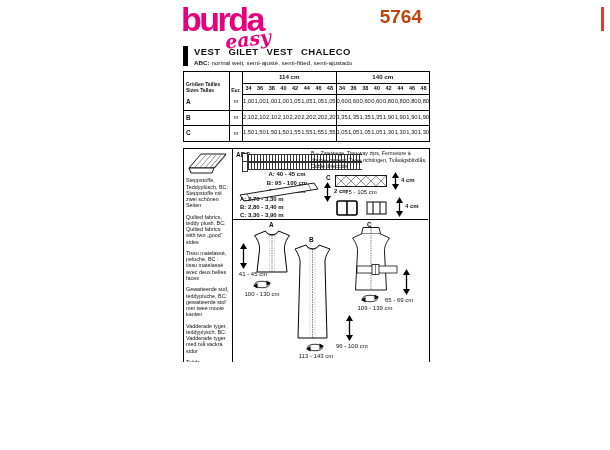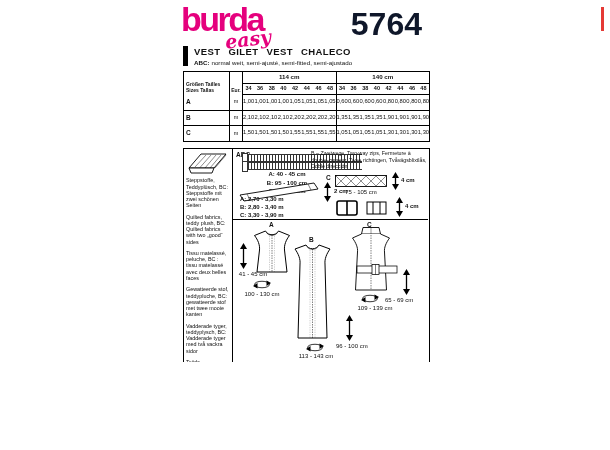--- a/index.html
+++ b/index.html
@@ -6,21 +6,21 @@
   .sheet{position:relative;width:610px;height:362px;background:#fff;overflow:hidden;
          font-family:"Liberation Sans",sans-serif;color:#111;}
   
   .brand{position:absolute;left:181px;top:2px;width:130px;height:48px;}
   .brand-word{font-family:"Liberation Sans",sans-serif;font-weight:800;font-size:34px;
               letter-spacing:-2.5px;color:#e5007d;line-height:1;}
   .brand-script{position:absolute;left:44px;top:26px;font-family:"DejaVu Serif",serif;
                 font-style:italic;font-weight:bold;font-size:19px;color:#e5007d;
                 transform:rotate(-7deg);}
   .pattern-number{position:absolute;left:330px;top:6px;width:92px;text-align:right;
-                  font-size:32px;font-weight:bold;color:#0f172a;}
+                  font-size:19px;font-weight:bold;color:#c2410c;}
   .red-tick{position:absolute;left:601px;top:7px;width:3px;height:24px;background:#e53935;}
   
   .title-block{position:absolute;left:183px;top:46px;width:247px;border-left:5px solid #000;
                padding-left:6px;box-sizing:border-box;}
   .garment-names{font-size:9.5px;font-weight:bold;letter-spacing:.4px;word-spacing:5px;}
   .fit-line{font-size:6.2px;margin-top:2px;}
   .fit-line b{margin-right:2px;}
   
   .size-table{position:absolute;left:183px;top:71px;width:247px;border-collapse:collapse;
               table-layout:fixed;border:1.4px solid #000;font-size:5.8px;}

